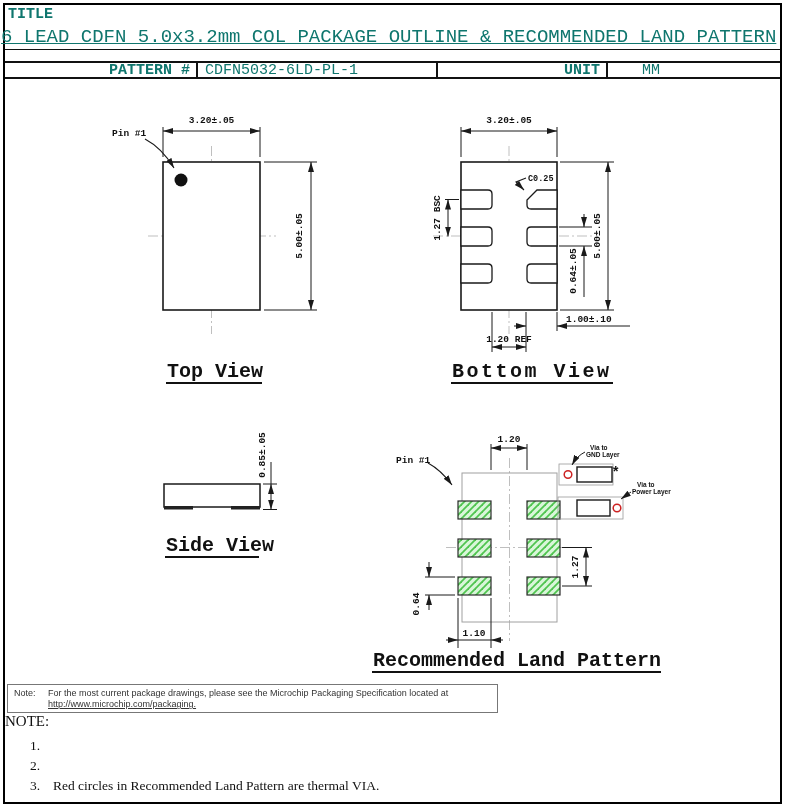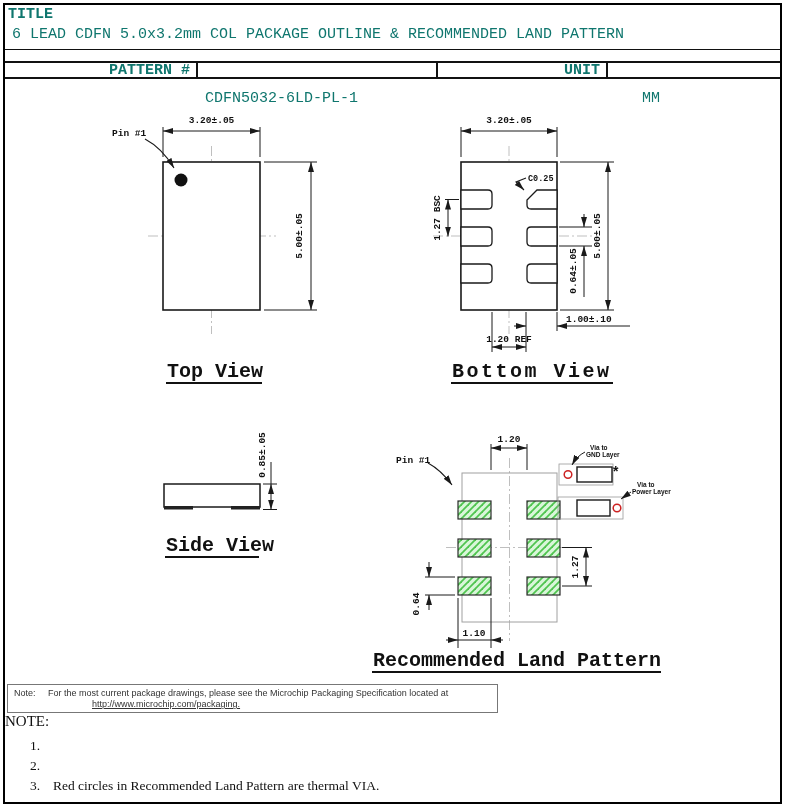--- a/index.html
+++ b/index.html
@@ -3,27 +3,27 @@
 <meta charset="utf-8">
 <style>
   html,body{margin:0;padding:0;background:#fff;}
   body{width:785px;height:806px;position:relative;font-family:"Liberation Mono",monospace;-webkit-font-smoothing:antialiased;}
   .abs{position:absolute;}
   .frame{left:3px;top:3px;width:775px;height:797px;border:2px solid #000;}
   .hline{background:#111;height:1px;}
   .vline{background:#111;width:2px;}
   .mono{font-family:"Liberation Mono",monospace;color:#0f766e;}
   .ttl-label{left:8px;top:6px;font-size:15px;font-weight:bold;}
-  .ttl-text{left:12px;top:26px;font-size:15px;white-space:pre;}
+  .ttl-text{left:1px;top:26px;font-size:19px;white-space:pre;text-decoration:underline;}
   .row-label{font-size:15px;font-weight:bold;text-align:right;}
-  .row-val{font-size:15px;margin-top:28px;}
+  .row-val{font-size:15px;}
   .notebox{left:7px;top:684px;width:489px;height:27px;border:1px solid #777;font-family:"Liberation Sans",sans-serif;font-size:9px;color:#333;}
   .notebox .nlab{position:absolute;left:6px;top:3px;}
   .notebox .ntxt{position:absolute;left:40px;top:3px;width:445px;line-height:11px;}
-  .nurl{text-decoration:underline;margin-left:44px;}
+  .nurl{text-decoration:underline;}
   .serif{font-family:"Liberation Serif",serif;color:#111;}
   .note-h{left:5px;top:713px;font-size:15px;}
   .note-row{left:0;width:785px;height:16px;}
   .note-num{position:absolute;left:30px;width:16px;text-align:left;font-size:13.5px;}
   .note-txt{position:absolute;left:53px;font-size:13.5px;}
   .star{font-weight:bold;font-size:15px;padding-right:3px;}
   svg text{font-family:"Liberation Mono",monospace;fill:#111;}
   .dim{font-size:9.5px;font-weight:bold;}
   .dims{font-size:8.5px;font-weight:bold;}
   .vlabel{font-size:20px;font-weight:bold;}

